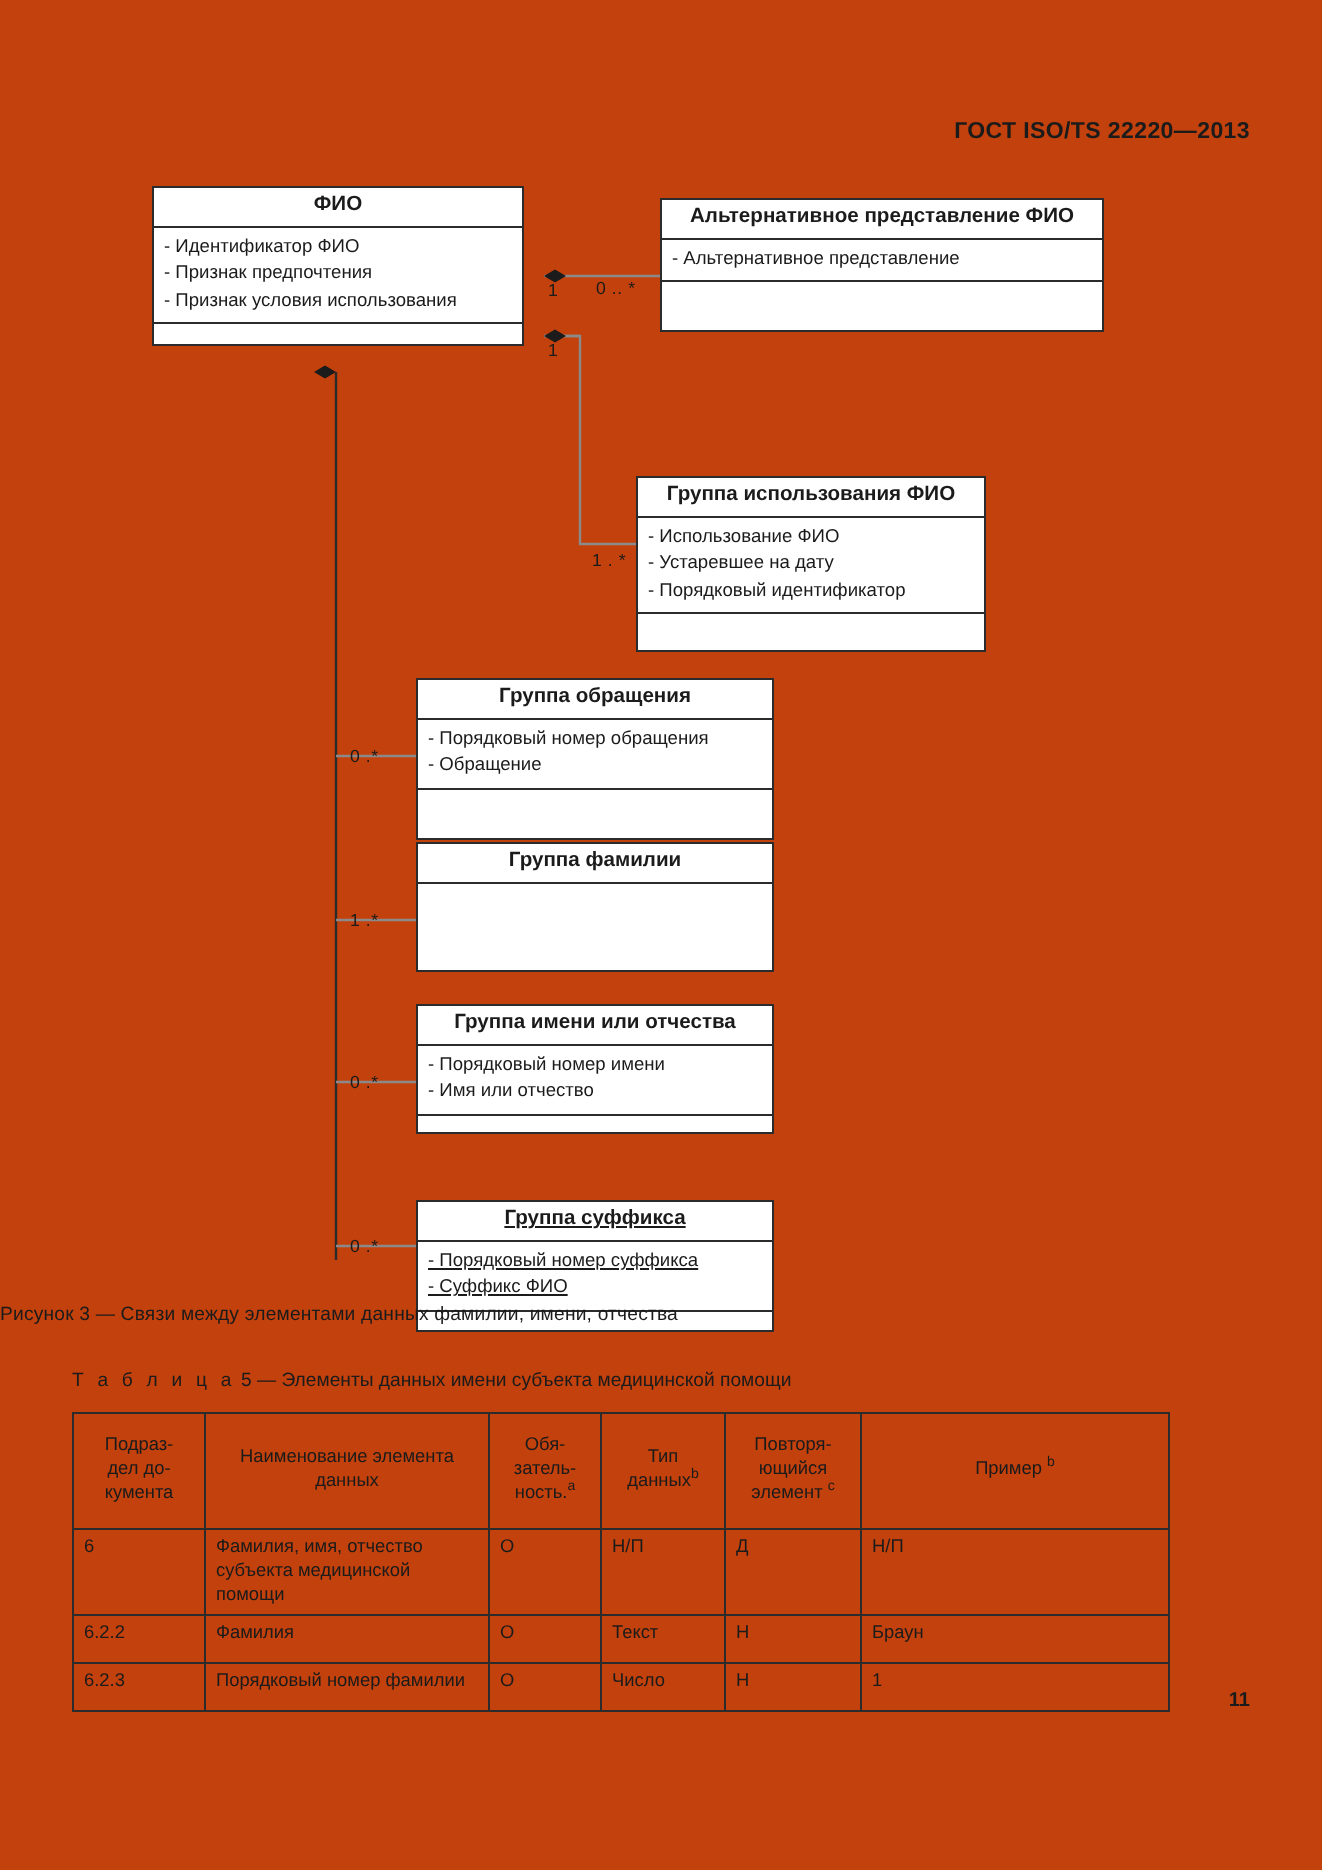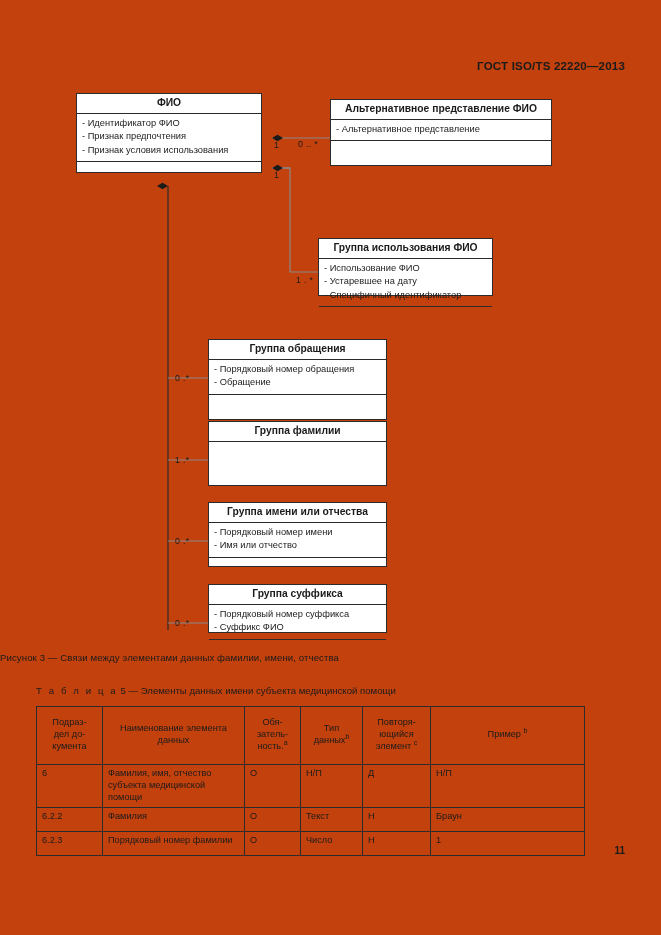--- a/index.html
+++ b/index.html
@@ -126,26 +126,26 @@
     </div>
 
     <div class="uml" style="left:330px;top:99px;width:222px;height:67px;">
       <div class="title">Альтернативное представление ФИО</div>
       <div class="attrs">
         <div>- Альтернативное представление</div>
       </div>
       <div class="ops"></div>
     </div>
 
-    <div class="uml" style="left:318px;top:238px;width:175px;height:58px;">
+    <div class="uml" style="left:318px;top:238px;width:175px;height:88px;">
       <div class="title">Группа использования ФИО</div>
       <div class="attrs">
         <div>- Использование ФИО</div>
         <div>- Устаревшее на дату</div>
-        <div>- Специфичный идентификатор</div>
+        <div>- Порядковый идентификатор</div>
       </div>
       <div class="ops"></div>
     </div>
 
     <div class="uml" style="left:208px;top:339px;width:179px;height:81px;">
       <div class="title">Группа обращения</div>
       <div class="attrs">
         <div>- Порядковый номер обращения</div>
         <div>- Обращение</div>
       </div>
@@ -159,21 +159,21 @@
 
     <div class="uml" style="left:208px;top:502px;width:179px;height:65px;">
       <div class="title">Группа имени или отчества</div>
       <div class="attrs">
         <div>- Порядковый номер имени</div>
         <div>- Имя или отчество</div>
       </div>
       <div class="ops"></div>
     </div>
 
-    <div class="uml" style="left:208px;top:584px;width:179px;height:49px;">
+    <div class="uml" style="left:208px;top:600px;width:179px;height:66px;text-decoration:underline;">
       <div class="title">Группа суффикса</div>
       <div class="attrs">
         <div>- Порядковый номер суффикса</div>
         <div>- Суффикс ФИО</div>
       </div>
       <div class="ops"></div>
     </div>
 
     <span class="mult" style="left:274px;top:140px;">1</span>
     <span class="mult" style="left:298px;top:139px;">0 .. *</span>

